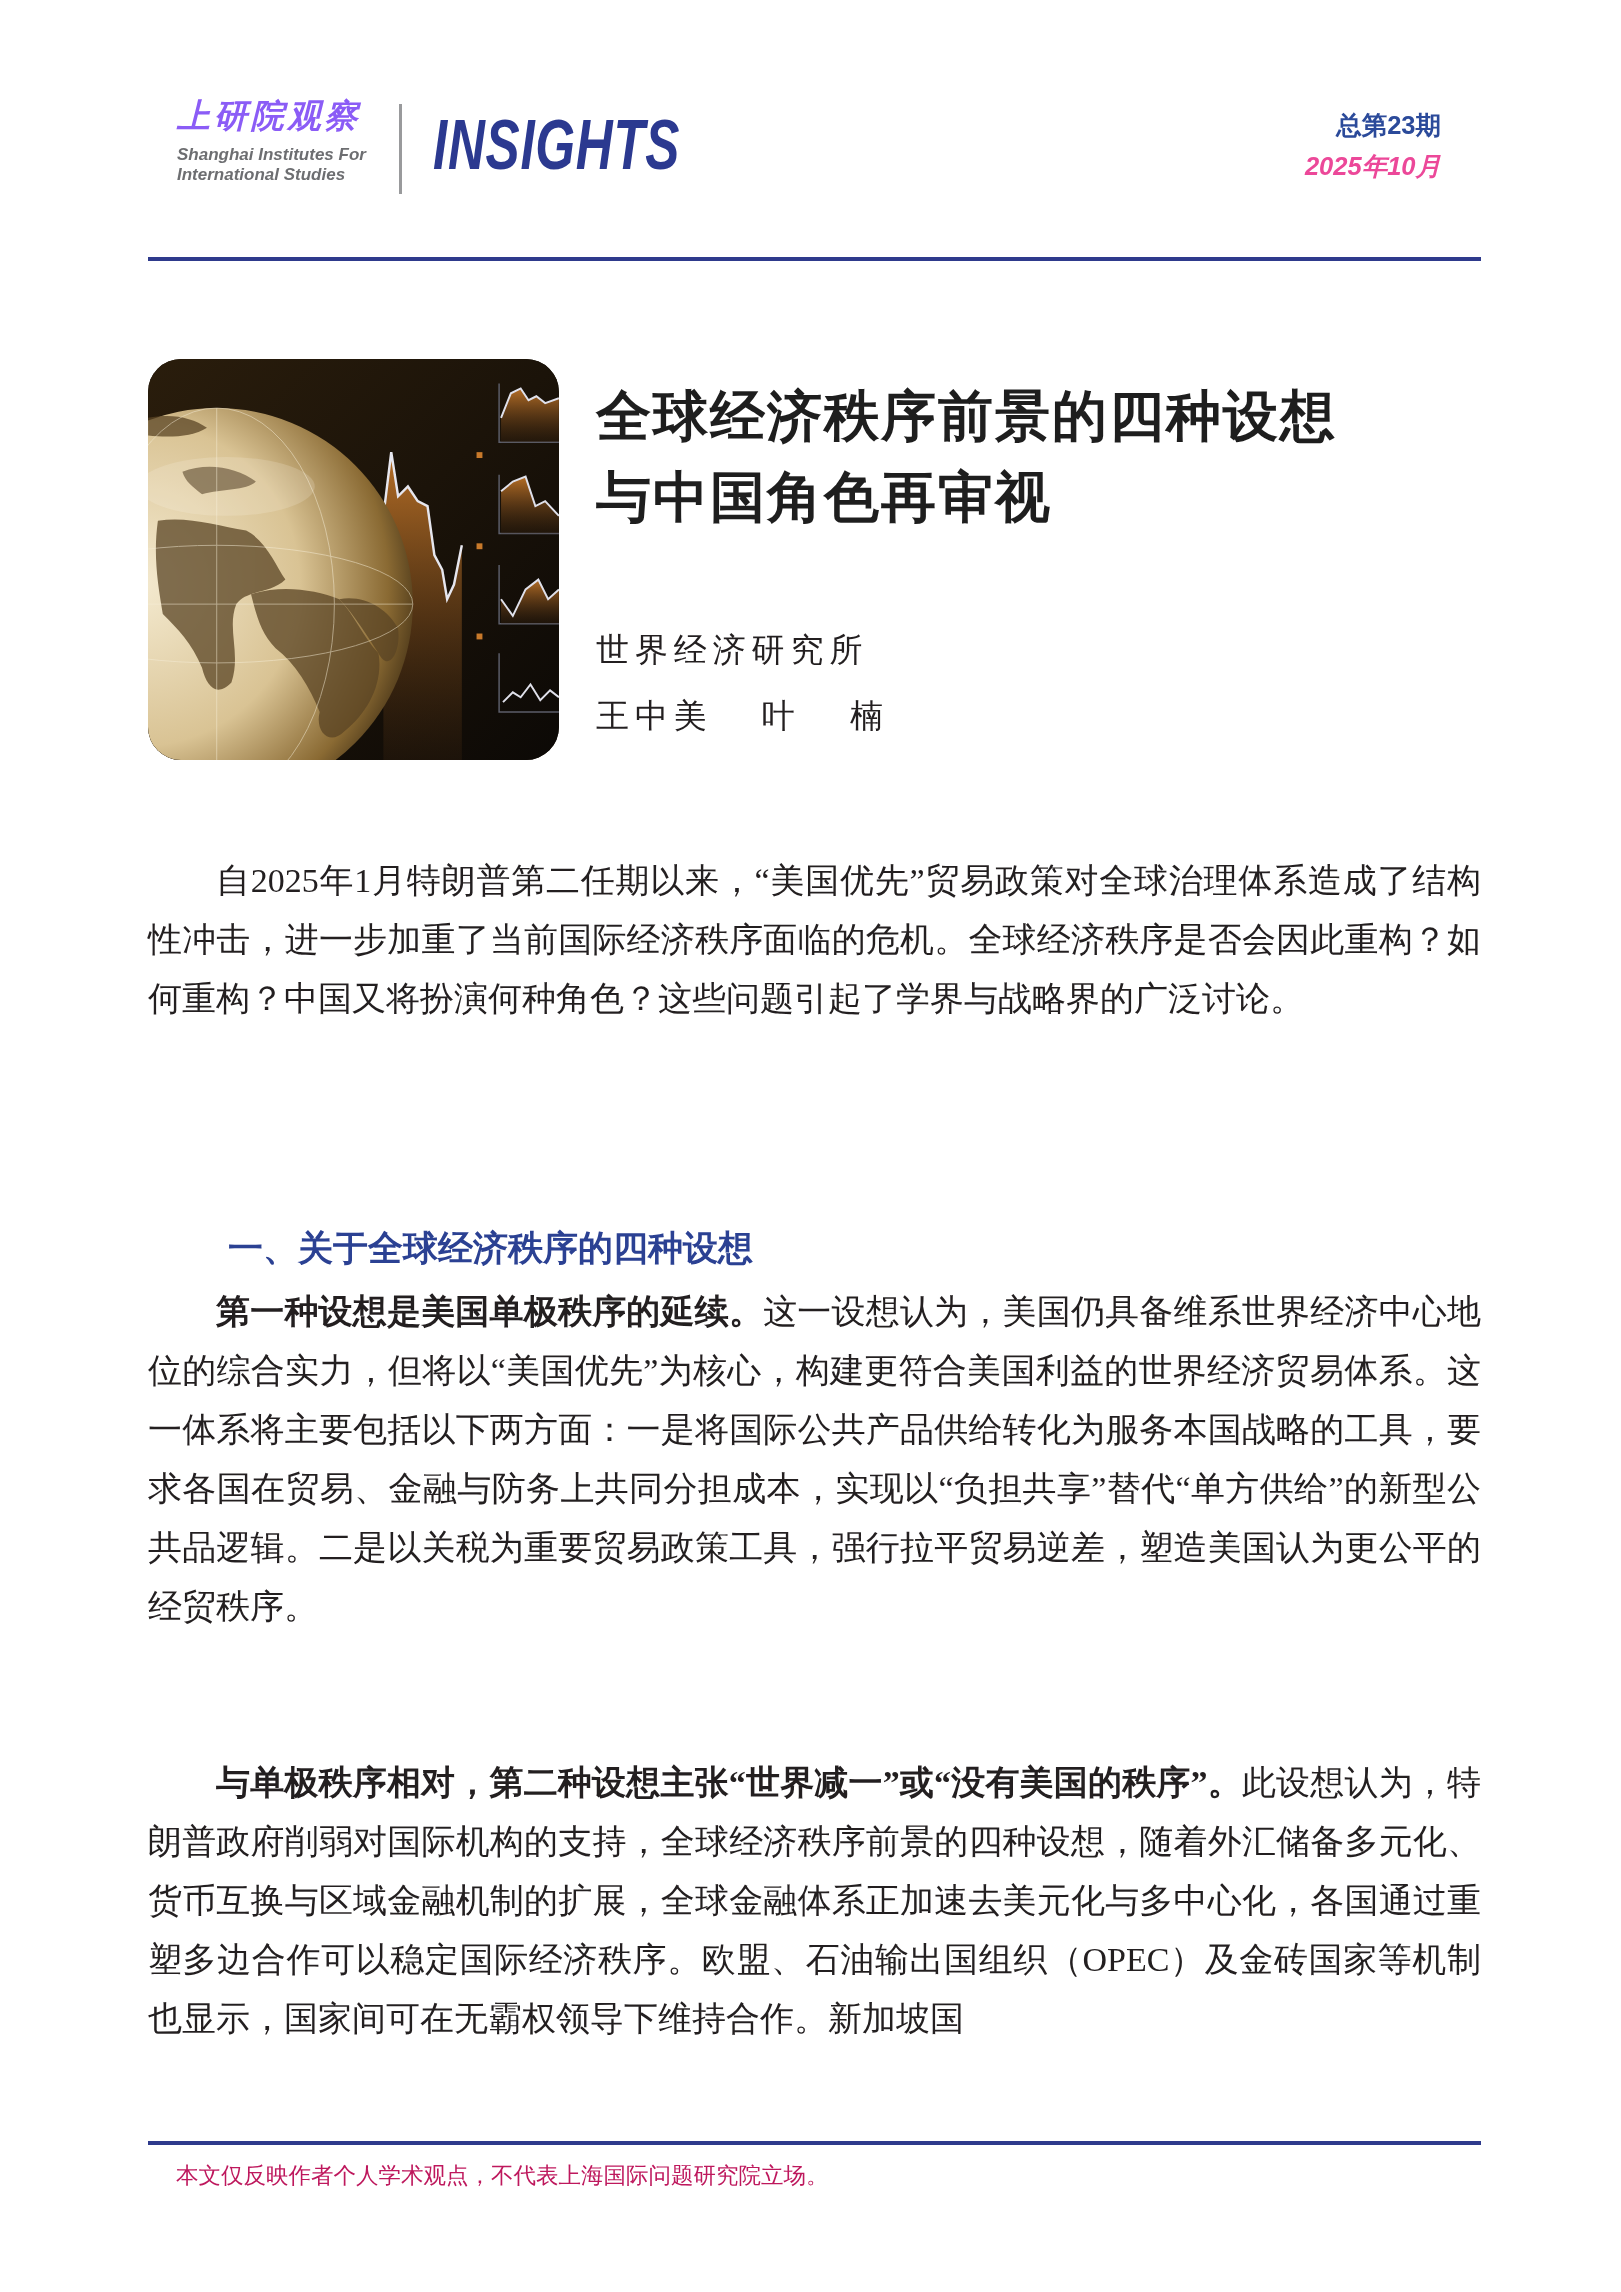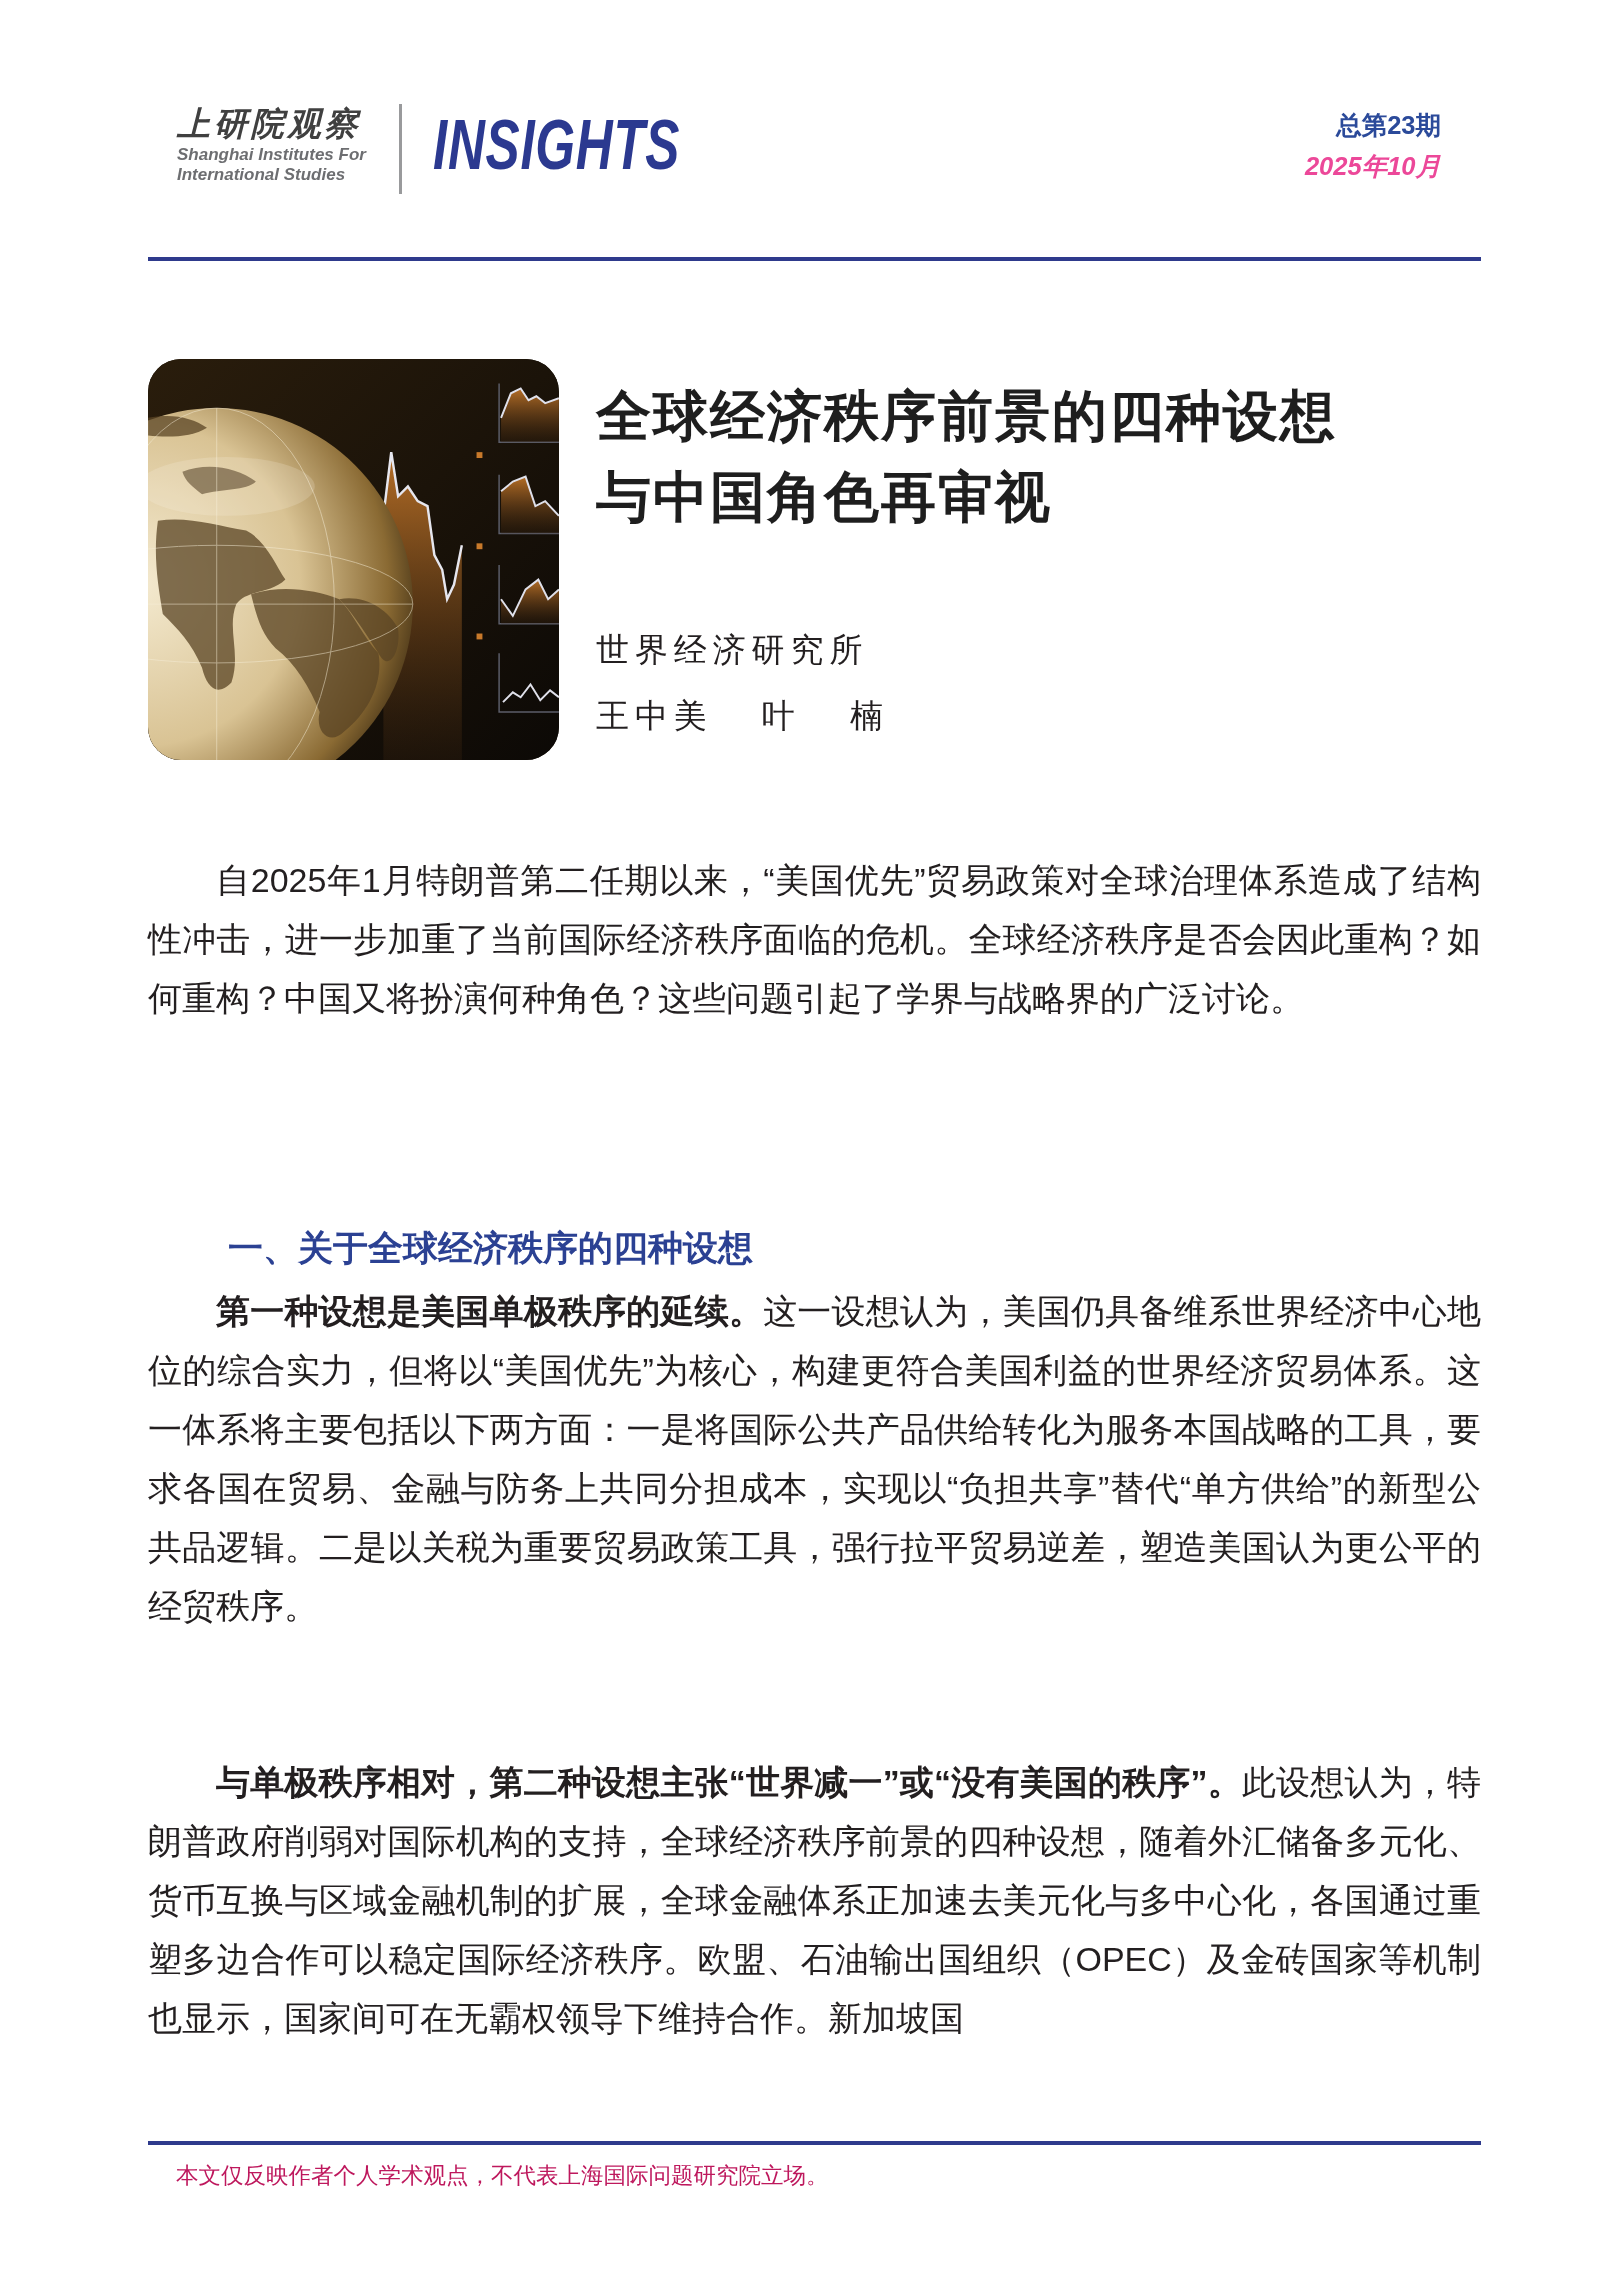--- a/index.html
+++ b/index.html
@@ -1,20 +1,20 @@
 <!DOCTYPE html>
 <html><head>
   <meta charset="utf-8">
   <style>
     html, body { margin: 0; padding: 0; background: #ffffff; }
     body { width: 1621px; height: 2293px; position: relative; overflow: hidden; color: #231f20; }
     .abs { position: absolute; }
 
     
-    .logo-cn { left: 177px; top: 102px; font-family: Liberation Serif, serif; font-weight: bold; font-size: 33px; color: #404040; letter-spacing: 3.9px; font-style: italic; }
+    .logo-cn { left: 177px; top: 94px; font-family: Liberation Serif, serif; font-weight: bold; font-size: 33px; color: #8b5cf6; letter-spacing: 3.9px; font-style: italic; }
     .logo-en { left: 177px; font-family: "Liberation Sans", sans-serif; font-weight: bold; font-style: italic; font-size: 17px; color: #6d6e71; line-height: 19.6px; }
     .logo-en.l1 { top: 145px; }
     .logo-en.l2 { top: 165px; }
     .logo-divider { left: 399px; top: 104px; width: 2.9px; height: 90px; background: #999a9c; }
     .insights { left: 433px; top: 104px; font-family: "Liberation Sans", sans-serif; font-weight: bold; font-style: italic; font-size: 71px; color: #2b3990; transform: scaleX(0.72); transform-origin: left top; line-height: 82px; letter-spacing: 1px; }
     .issue-no { right: 180px; top: 108px; font-family: "Liberation Sans", sans-serif; font-weight: bold; font-size: 25.5px; color: #2b4a9a; text-align: right; }
     .issue-date { right: 180px; top: 149px; font-family: "Liberation Sans", sans-serif; font-weight: bold; font-style: italic; font-size: 25.5px; color: #ec4899; text-align: right; }
 
     .rule { left: 148px; width: 1333px; height: 3.9px; background: #2e3a8c; }
     .rule.top { top: 257px; }
@@ -24,21 +24,21 @@
     .hero { left: 148px; top: 359px; width: 411px; height: 401px; border-radius: 33px; overflow: hidden; background: #1a130a; }
     .hero svg { display: block; }
 
     .title { left: 596px; font-family: "DejaVu Sans", sans-serif; font-weight: bold; font-size: 55px; color: #1e1e1e; letter-spacing: 2px; line-height: 69px; }
     .title.l1 { top: 382px; }
     .title.l2 { top: 463px; }
     .affil { left: 596px; top: 628px; font-family: "DejaVu Serif", serif; font-size: 33px; color: #231f20; letter-spacing: 5.9px; }
     .authors { left: 596px; top: 694px; font-family: "DejaVu Serif", serif; font-size: 33px; color: #231f20; letter-spacing: 5.9px; white-space: pre; }
 
     
-    .body-text { left: 148px; width: 1333px; font-family: Liberation Sans, sans-serif; font-size: 34px; line-height: 59px; color: #231f20; text-align: justify; }
+    .body-text { left: 148px; width: 1333px; font-family: Liberation Serif, serif; font-size: 34px; line-height: 59px; color: #231f20; text-align: justify; }
     .body-text p { margin: 0; text-indent: 2em; }
     .p1 { top: 851px; }
     .section-heading { left: 228px; top: 1223px; font-family: "DejaVu Serif", serif; font-weight: bold; font-size: 35px; color: #2b4193; line-height: 49px; }
     .p2 { top: 1282px; }
     .p3 { top: 1753px; }
     .bold-lead { font-weight: bold; }
 
     .footnote { left: 176px; top: 2160px; font-family: "DejaVu Serif", serif; font-size: 22.5px; color: #be185d; }
   </style>
 </head>

